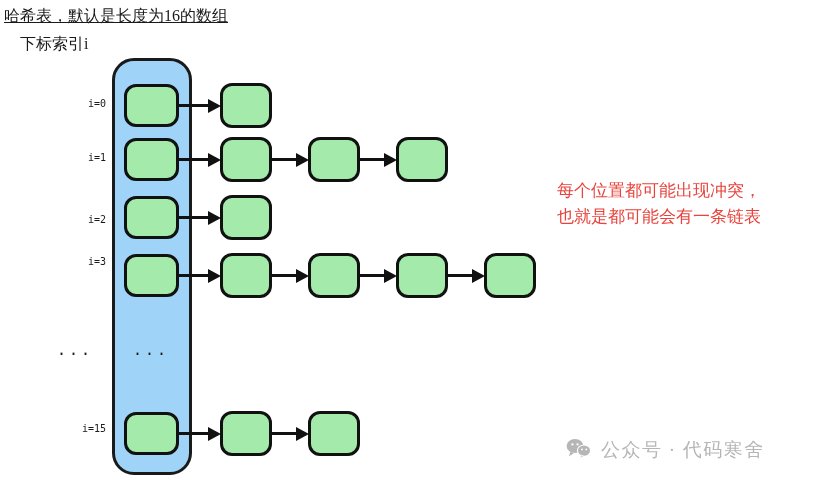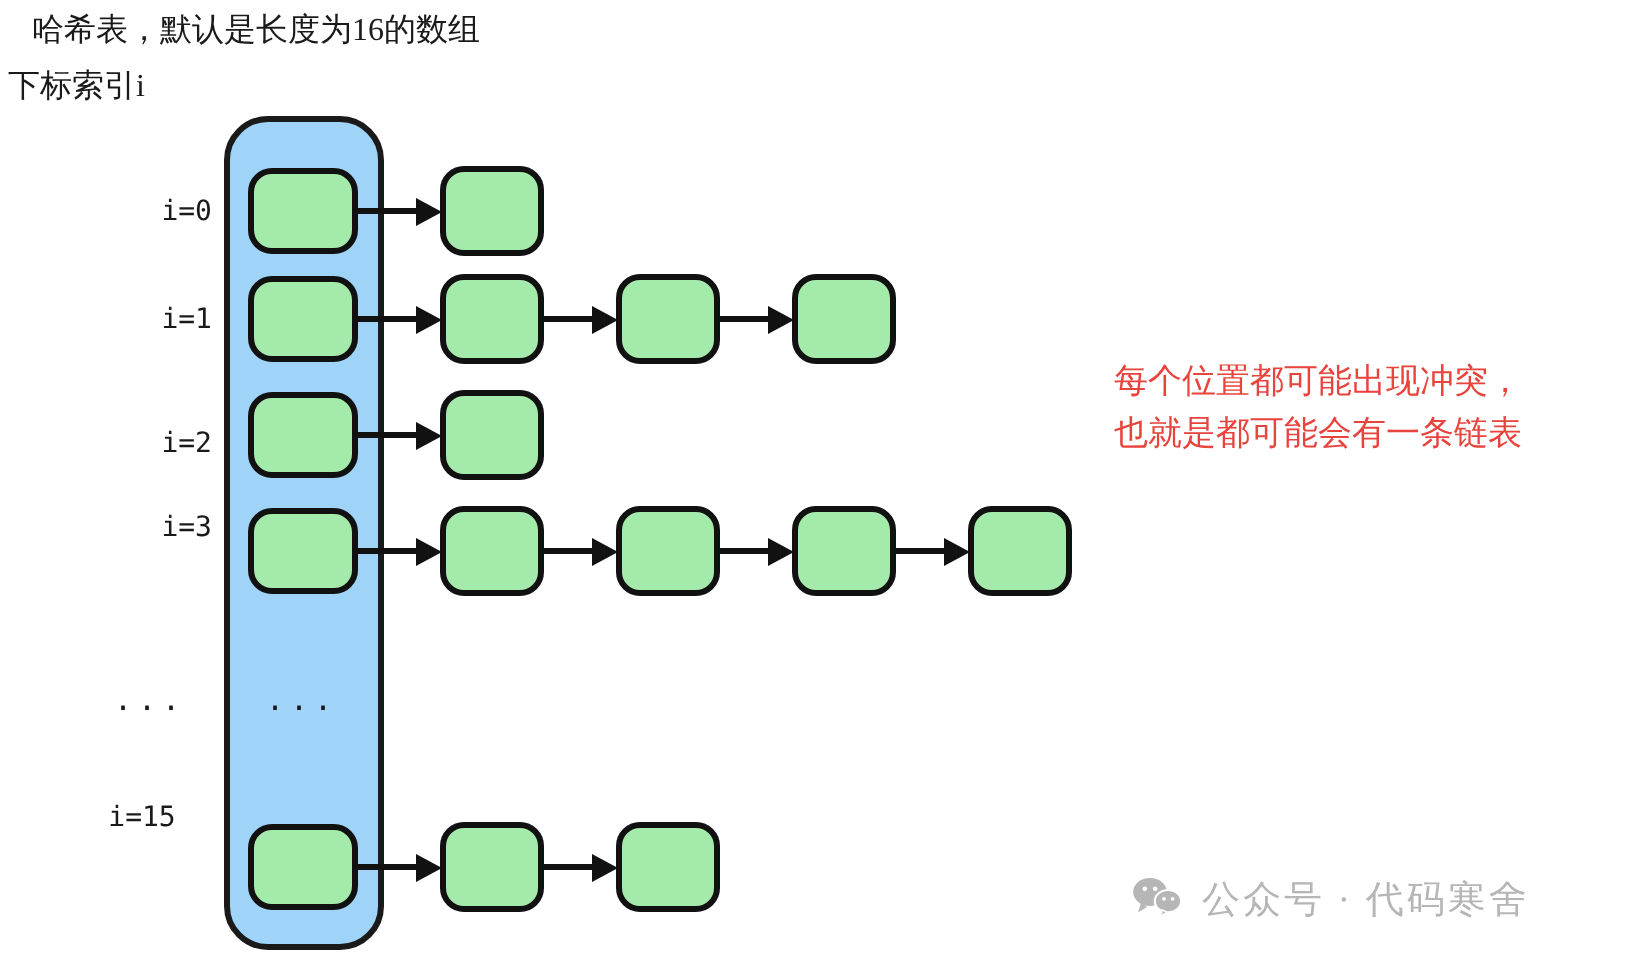--- a/index.html
+++ b/index.html
@@ -18,22 +18,22 @@
 
   
   .title-line {
     position: absolute;
     color: #1a1a1a;
     font-family: "Liberation Serif", serif;
     font-size: 16px;
     line-height: 1;
     white-space: nowrap;
   }
-  #title-line-1 { left: 16px;  top: 8px;  }
-  #title-line-2 { left: 4px; top: 36px; }
+  #title-line-1 { left: 4px;  top: 8px; text-decoration: underline;  }
+  #title-line-2 { left: 20px; top: 36px; }
 
   
   #array-container {
     position: absolute;
     left: 112px;
     top: 58px;
     width: 80px;
     height: 417px;
     background: #9fd4f8;
     border: 3px solid #1a1a1a;
@@ -41,21 +41,21 @@
     box-sizing: border-box;
   }
 
   
   .row-label {
     position: absolute;
     left: 36px;
     width: 70px;
     text-align: right;
     font-family: "DejaVu Sans Mono", monospace;
-    font-size: 14px;
+    font-size: 10px;
     color: #1a1a1a;
     line-height: 1;
     white-space: nowrap;
   }
 
   
   .node {
     position: absolute;
     background: #a4eaaa;
     border: 3px solid #111111;
@@ -160,21 +160,21 @@
       <div class="arrow-head" style="left: 208px; top: 268.5px;"></div>
       <div class="node chain-node" style="left: 308px; top: 253px;"></div>
       <div class="arrow-line" style="left: 272px; top: 274px; width: 26px;"></div>
       <div class="arrow-head" style="left: 296px; top: 268.5px;"></div>
       <div class="node chain-node" style="left: 396px; top: 253px;"></div>
       <div class="arrow-line" style="left: 360px; top: 274px; width: 26px;"></div>
       <div class="arrow-head" style="left: 384px; top: 268.5px;"></div>
       <div class="node chain-node" style="left: 484px; top: 253px;"></div>
       <div class="arrow-line" style="left: 448px; top: 274px; width: 26px;"></div>
       <div class="arrow-head" style="left: 472px; top: 268.5px;"></div>
-      <div class="row-label" style="top: 402px; text-align: center;">i=15</div>
+      <div class="row-label" style="top: 424px;">i=15</div>
       <div class="node slot-node" style="top: 412px;"></div>
       <div class="node chain-node" style="left: 220px; top: 411px;"></div>
       <div class="arrow-line" style="left: 179px; top: 432px; width: 31px;"></div>
       <div class="arrow-head" style="left: 208px; top: 426.5px;"></div>
       <div class="node chain-node" style="left: 308px; top: 411px;"></div>
       <div class="arrow-line" style="left: 272px; top: 432px; width: 26px;"></div>
       <div class="arrow-head" style="left: 296px; top: 426.5px;"></div>
     </div>
 
   <div id="ellipsis-left" class="ellipsis">...</div>

